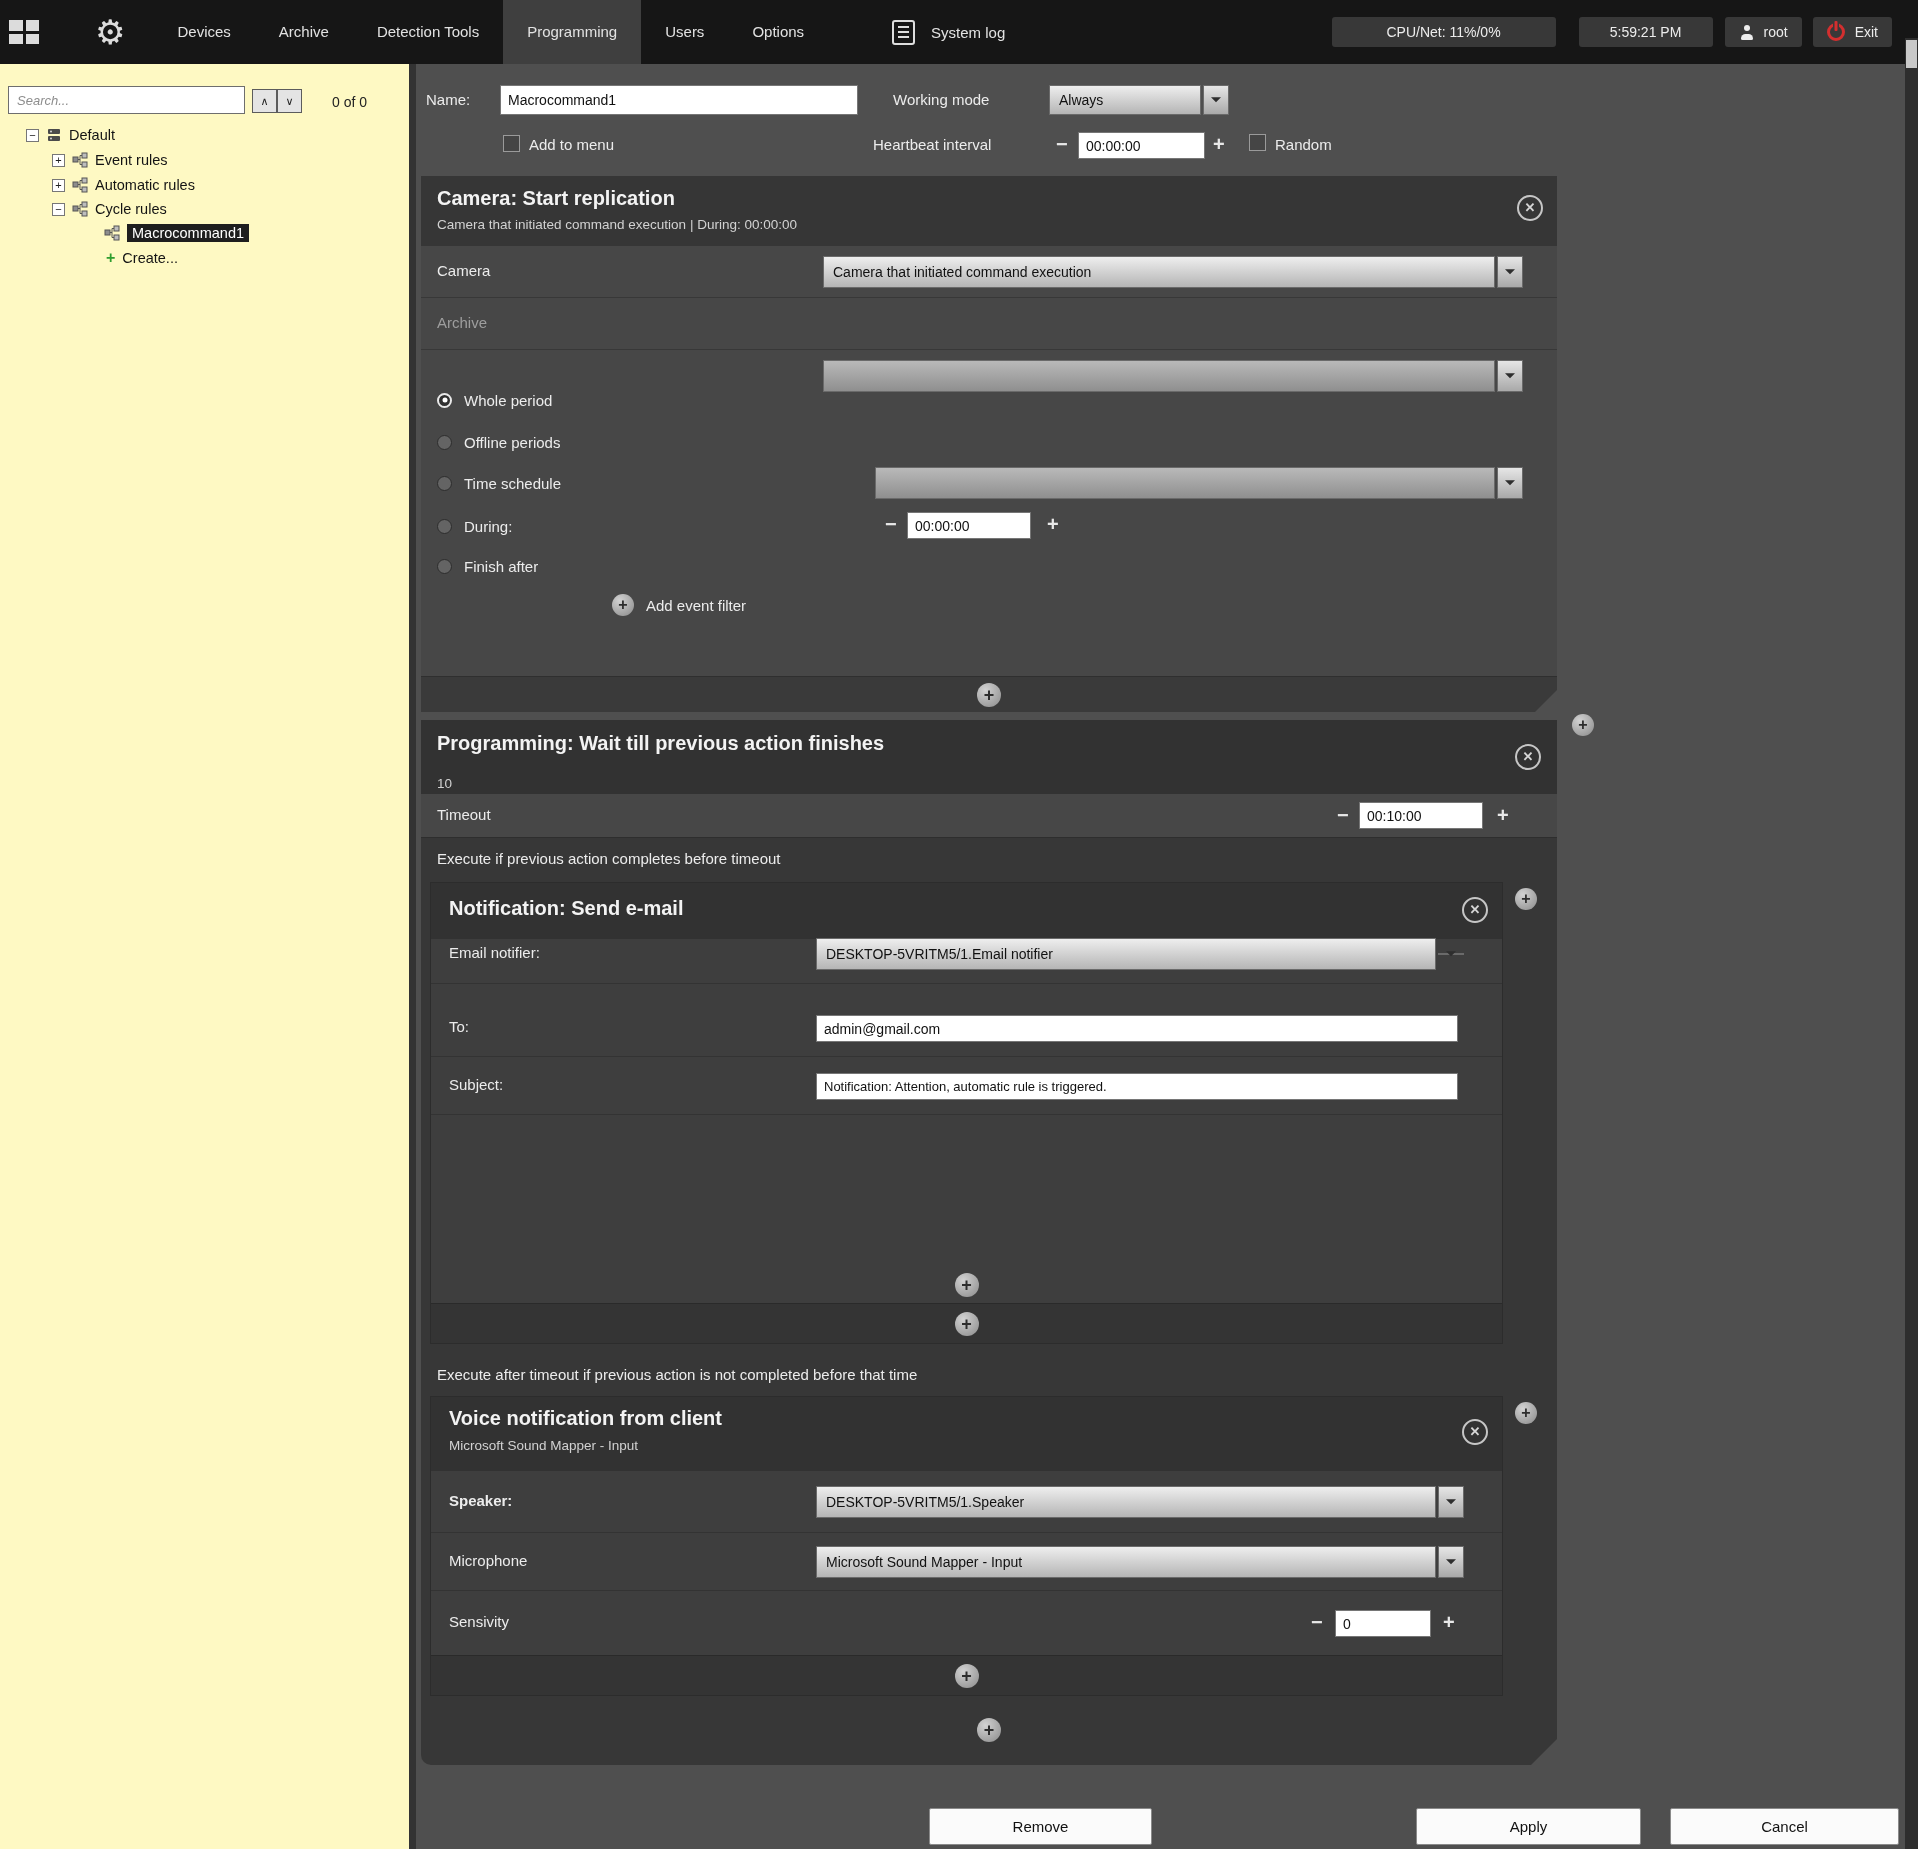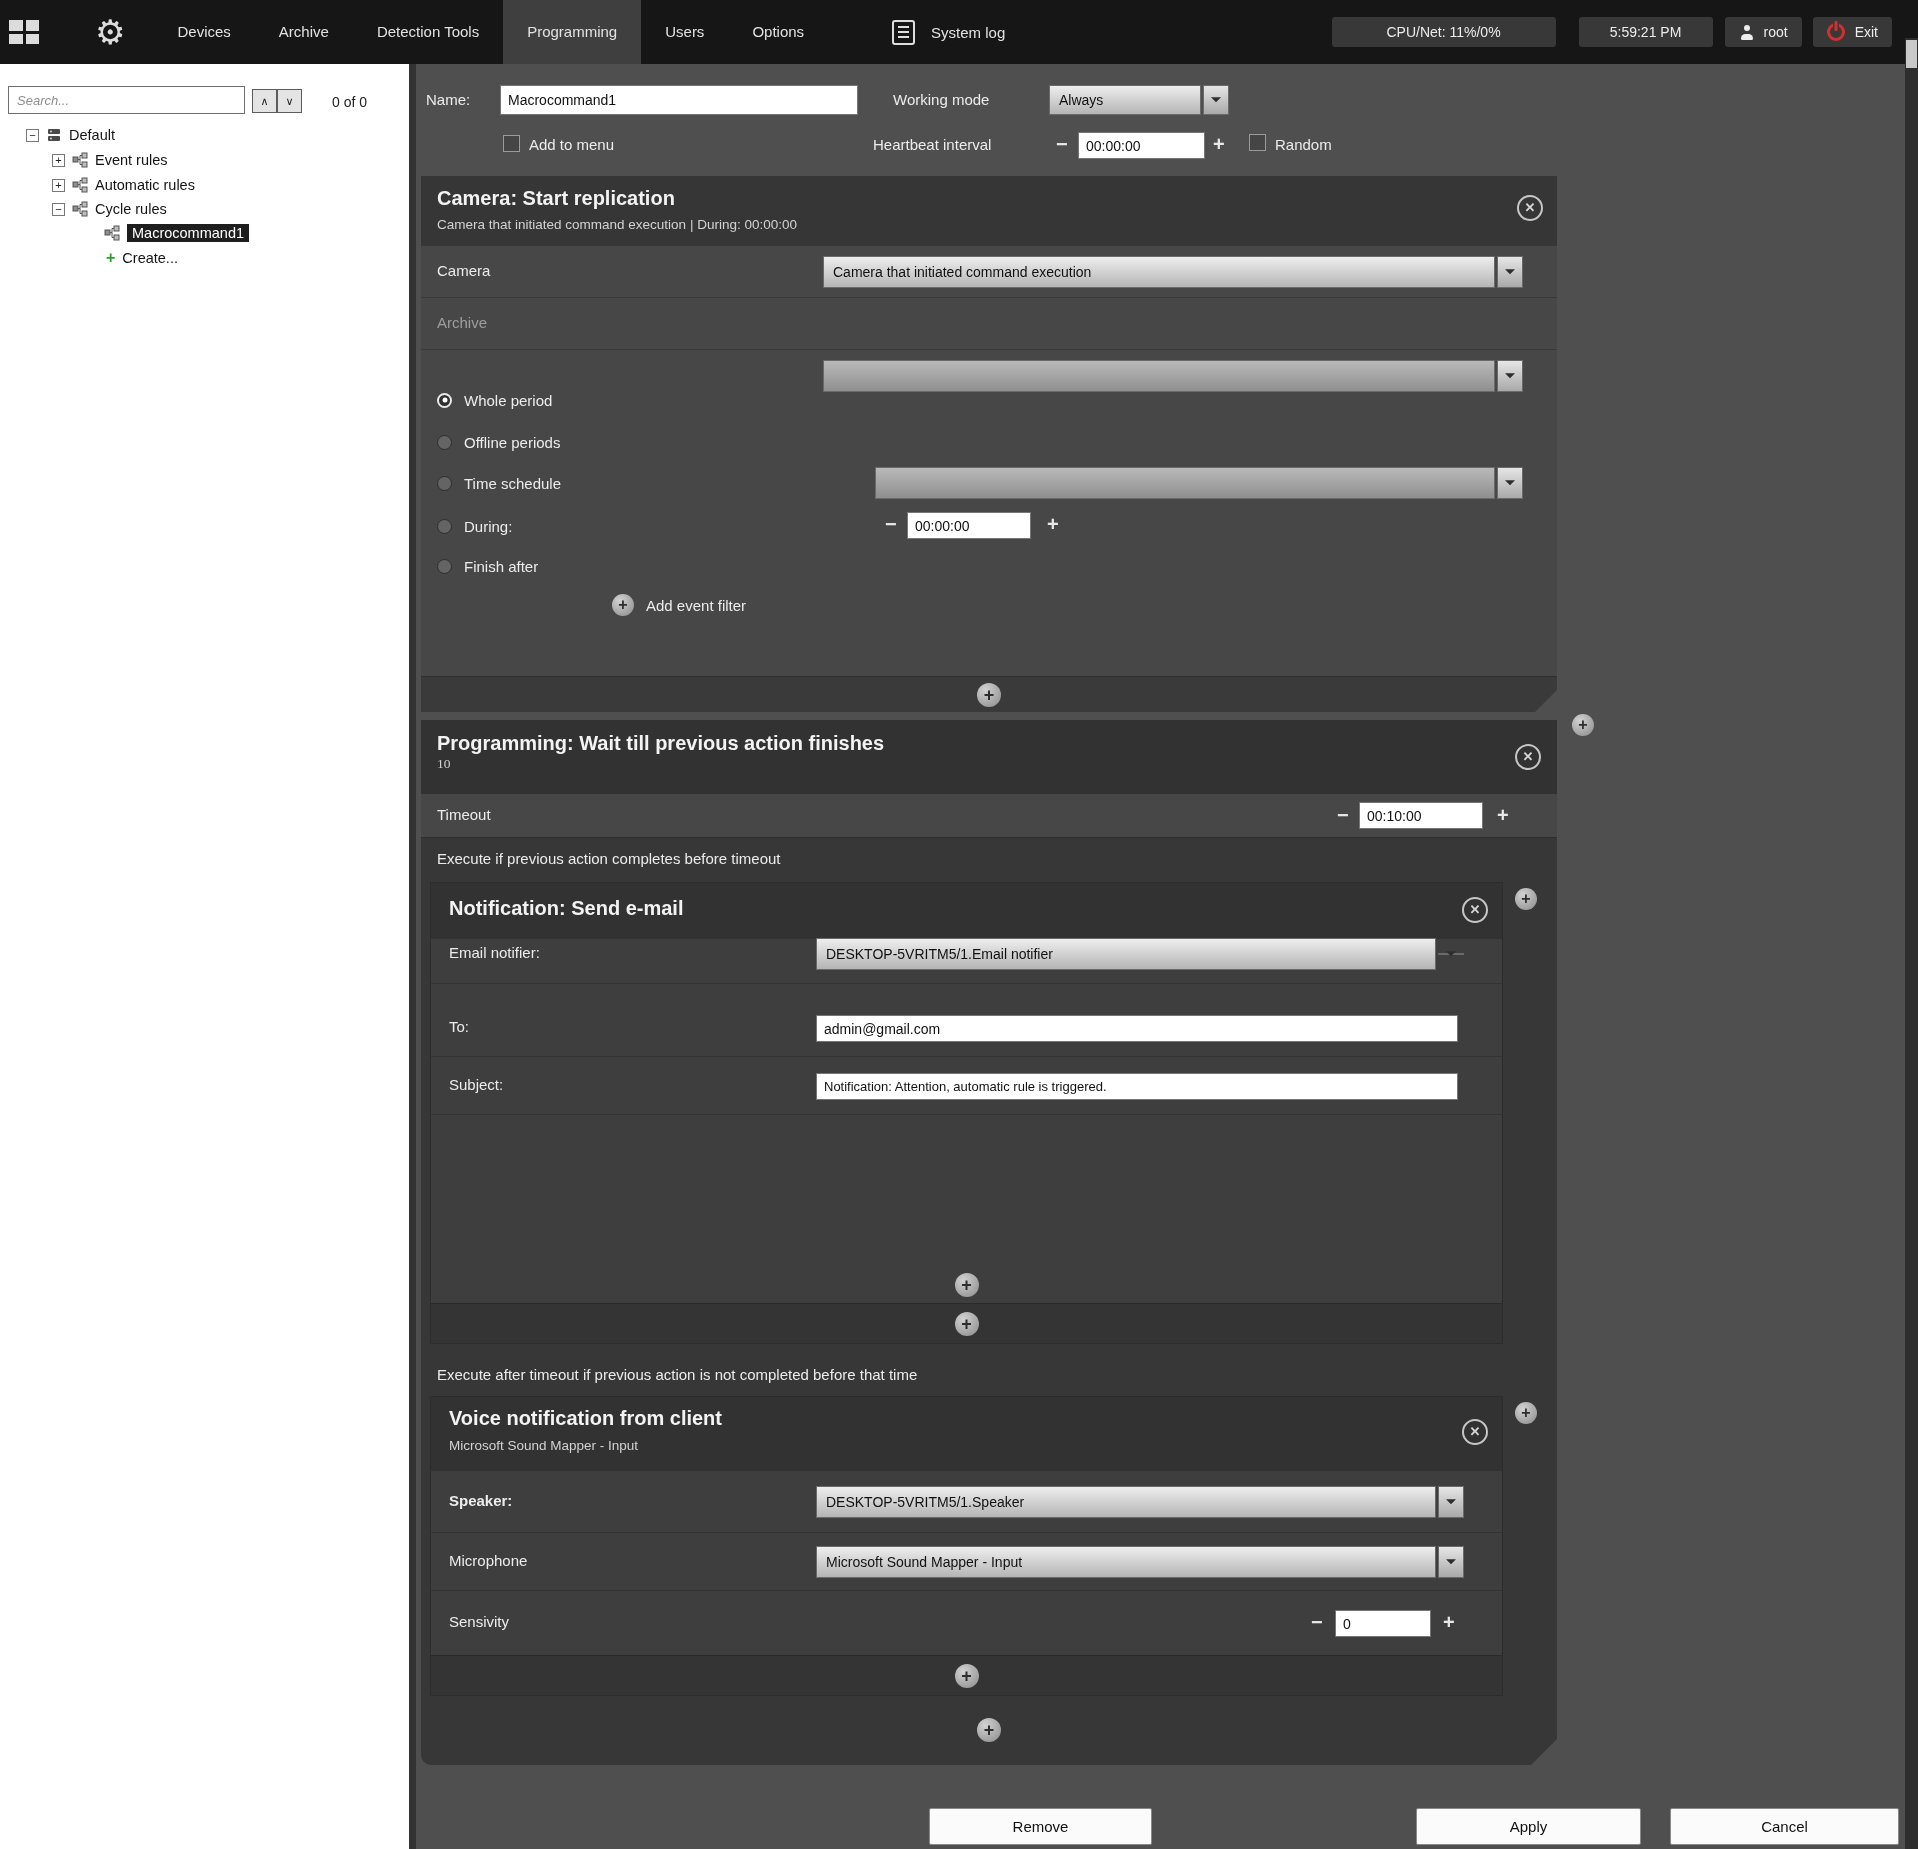--- a/index.html
+++ b/index.html
@@ -33,21 +33,21 @@
   .power { width:18px; height:18px; border:3px solid #d32f2f; border-radius:50%; position:relative; display:inline-block; }
   .power::before { content:""; position:absolute; top:-6px; left:50%; transform:translateX(-50%); width:6px; height:7px; background:#383838; }
   .power::after { content:""; position:absolute; top:-5px; left:50%; transform:translateX(-50%); width:3px; height:10px; background:#d32f2f; border-radius:1px; }
   .corner-ico { position:absolute; right:4px; top:6px; width:9px; height:11px; background:#f0f0f0; border-radius:2px; }
 
   
   .vscroll { position:absolute; right:0; top:38px; width:13px; height:1811px; background:#2e2e2e; z-index:6; }
   .vthumb { position:absolute; top:2px; left:1px; width:11px; height:28px; background:#c9c9c9; }
 
   
-  .sidebar { position:absolute; left:0; top:64px; width:409px; height:1785px; background:#ffffff; color:#1b1b1b; }
+  .sidebar { position:absolute; left:0; top:64px; width:409px; height:1785px; background:#fef9c3; color:#1b1b1b; }
   .divider { position:absolute; left:409px; top:64px; width:7px; height:1785px; background:#333; }
   .search-input { position:absolute; left:8px; top:22px; width:237px; height:28px; background:#fff; border:1px solid #6e6e6e; font-family:"Liberation Sans",sans-serif; font-size:13px; font-style:italic; color:#333; padding:0 8px; }
   .search-input::placeholder { color:#8d8d8d; font-style:italic; }
   .nav-btn { position:absolute; top:25px; width:25px; height:24px; background:#e4e4e4; border:1px solid #5c5c5c; font-size:11px; color:#222; text-align:center; line-height:22px; cursor:pointer; }
   .nav-up { left:252px; }
   .nav-down { left:277px; }
   .result-count { position:absolute; left:332px; top:30px; font-size:14px; color:#222; }
   .tree { position:absolute; left:0; top:60px; width:100%; font-size:14.5px; }
   .trow { position:absolute; height:22px; display:flex; align-items:center; gap:7px; white-space:nowrap; cursor:pointer; }
   .expander { width:13px; height:13px; background:#fff; border:1px solid #777; font-size:11px; line-height:11px; text-align:center; color:#222; flex:0 0 13px; cursor:pointer; }
@@ -108,21 +108,21 @@
   .ts-dd { left:454px; top:221px; width:648px; }
   .dur-minus { position:absolute; left:464px; top:265px; }
   .dur-input { position:absolute; left:486px; top:266px; width:124px; height:27px; }
   .dur-plus { position:absolute; left:626px; top:265px; }
   .add-filter { position:absolute; left:191px; top:348px; display:flex; align-items:center; gap:12px; cursor:pointer; }
   .cam-footer { position:absolute; left:0; right:0; top:500px; height:36px; border-top:1px solid #2f2f2f; display:flex; align-items:center; justify-content:center; }
 
   
   .wait-wrap { position:absolute; left:5px; top:656px; width:1136px; height:1045px; background:#373737; clip-path:polygon(0 0,100% 0,100% calc(100% - 26px),calc(100% - 26px) 100%,0 100%);border-radius:10px; }
   .wait-header { position:relative; height:74px; background:#323232; padding:12px 16px 0 16px; }
-  .wait-header .blk-sub { margin-top:1px;font-family:Liberation Serif, serif; }
+  .wait-header .blk-sub { margin-top:21px; }
   .wait-close { right:16px; top:24px; }
   .timeout-row { position:absolute; left:0; right:0; top:74px; height:44px; background:#474747; border-bottom:1px solid #2e2e2e; }
   .timeout-row .lbl { position:absolute; left:16px; top:12px; }
   .to-minus { position:absolute; left:916px; top:8px; }
   .to-input { position:absolute; left:938px; top:8px; width:124px; height:27px; }
   .to-plus { position:absolute; left:1076px; top:8px; }
   .before-label { position:absolute; left:16px; top:130px; font-size:15px; color:#ececec; }
   .after-label { position:absolute; left:16px; top:646px; font-size:15px; color:#ececec; }
 
   

